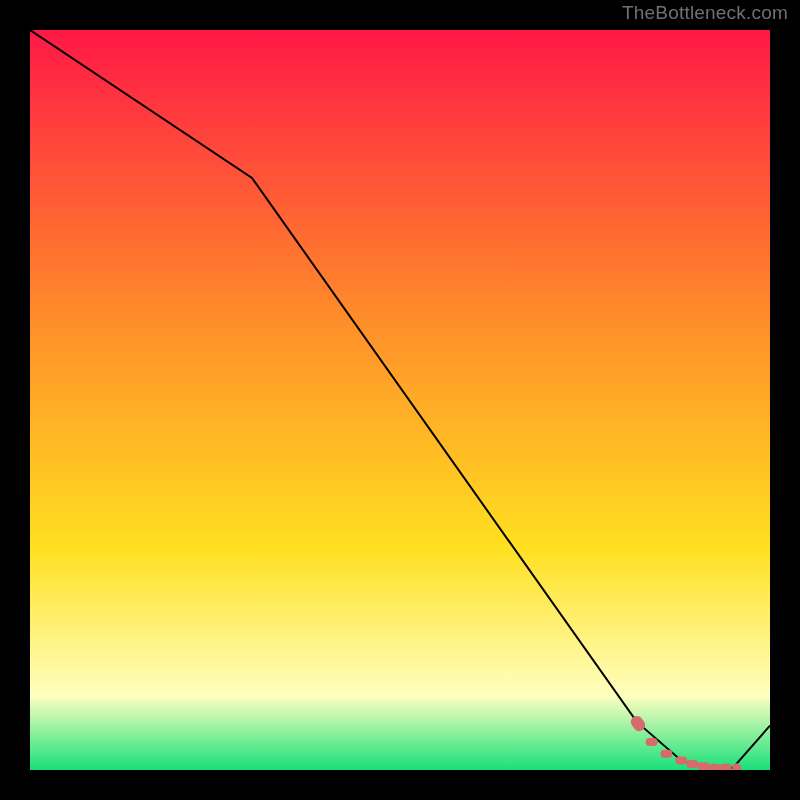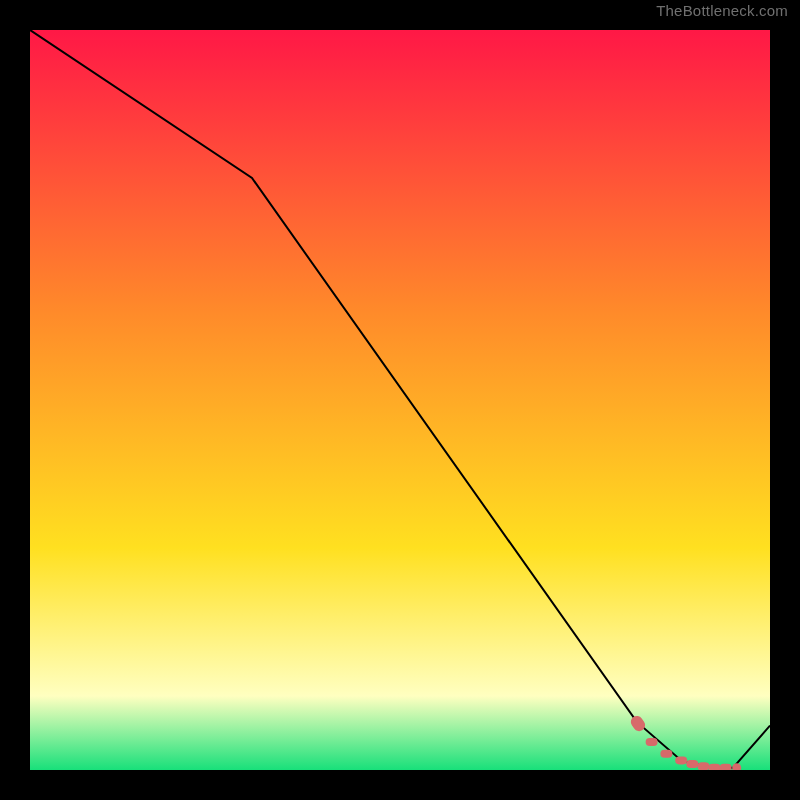--- a/index.html
+++ b/index.html
@@ -15,21 +15,21 @@
     position: relative;
     width: 800px;
     height: 800px;
     background: #000;
   }
   .watermark {
     position: absolute;
     top: 2px;
     right: 12px;
     color: #707070;
-    font-size: 15px;
+    font-size: 19px;
     font-weight: 500;
     letter-spacing: 0.2px;
     z-index: 5;
   }
   .plot {
     position: absolute;
     left: 30px;
     top: 30px;
     width: 740px;
     height: 740px;

